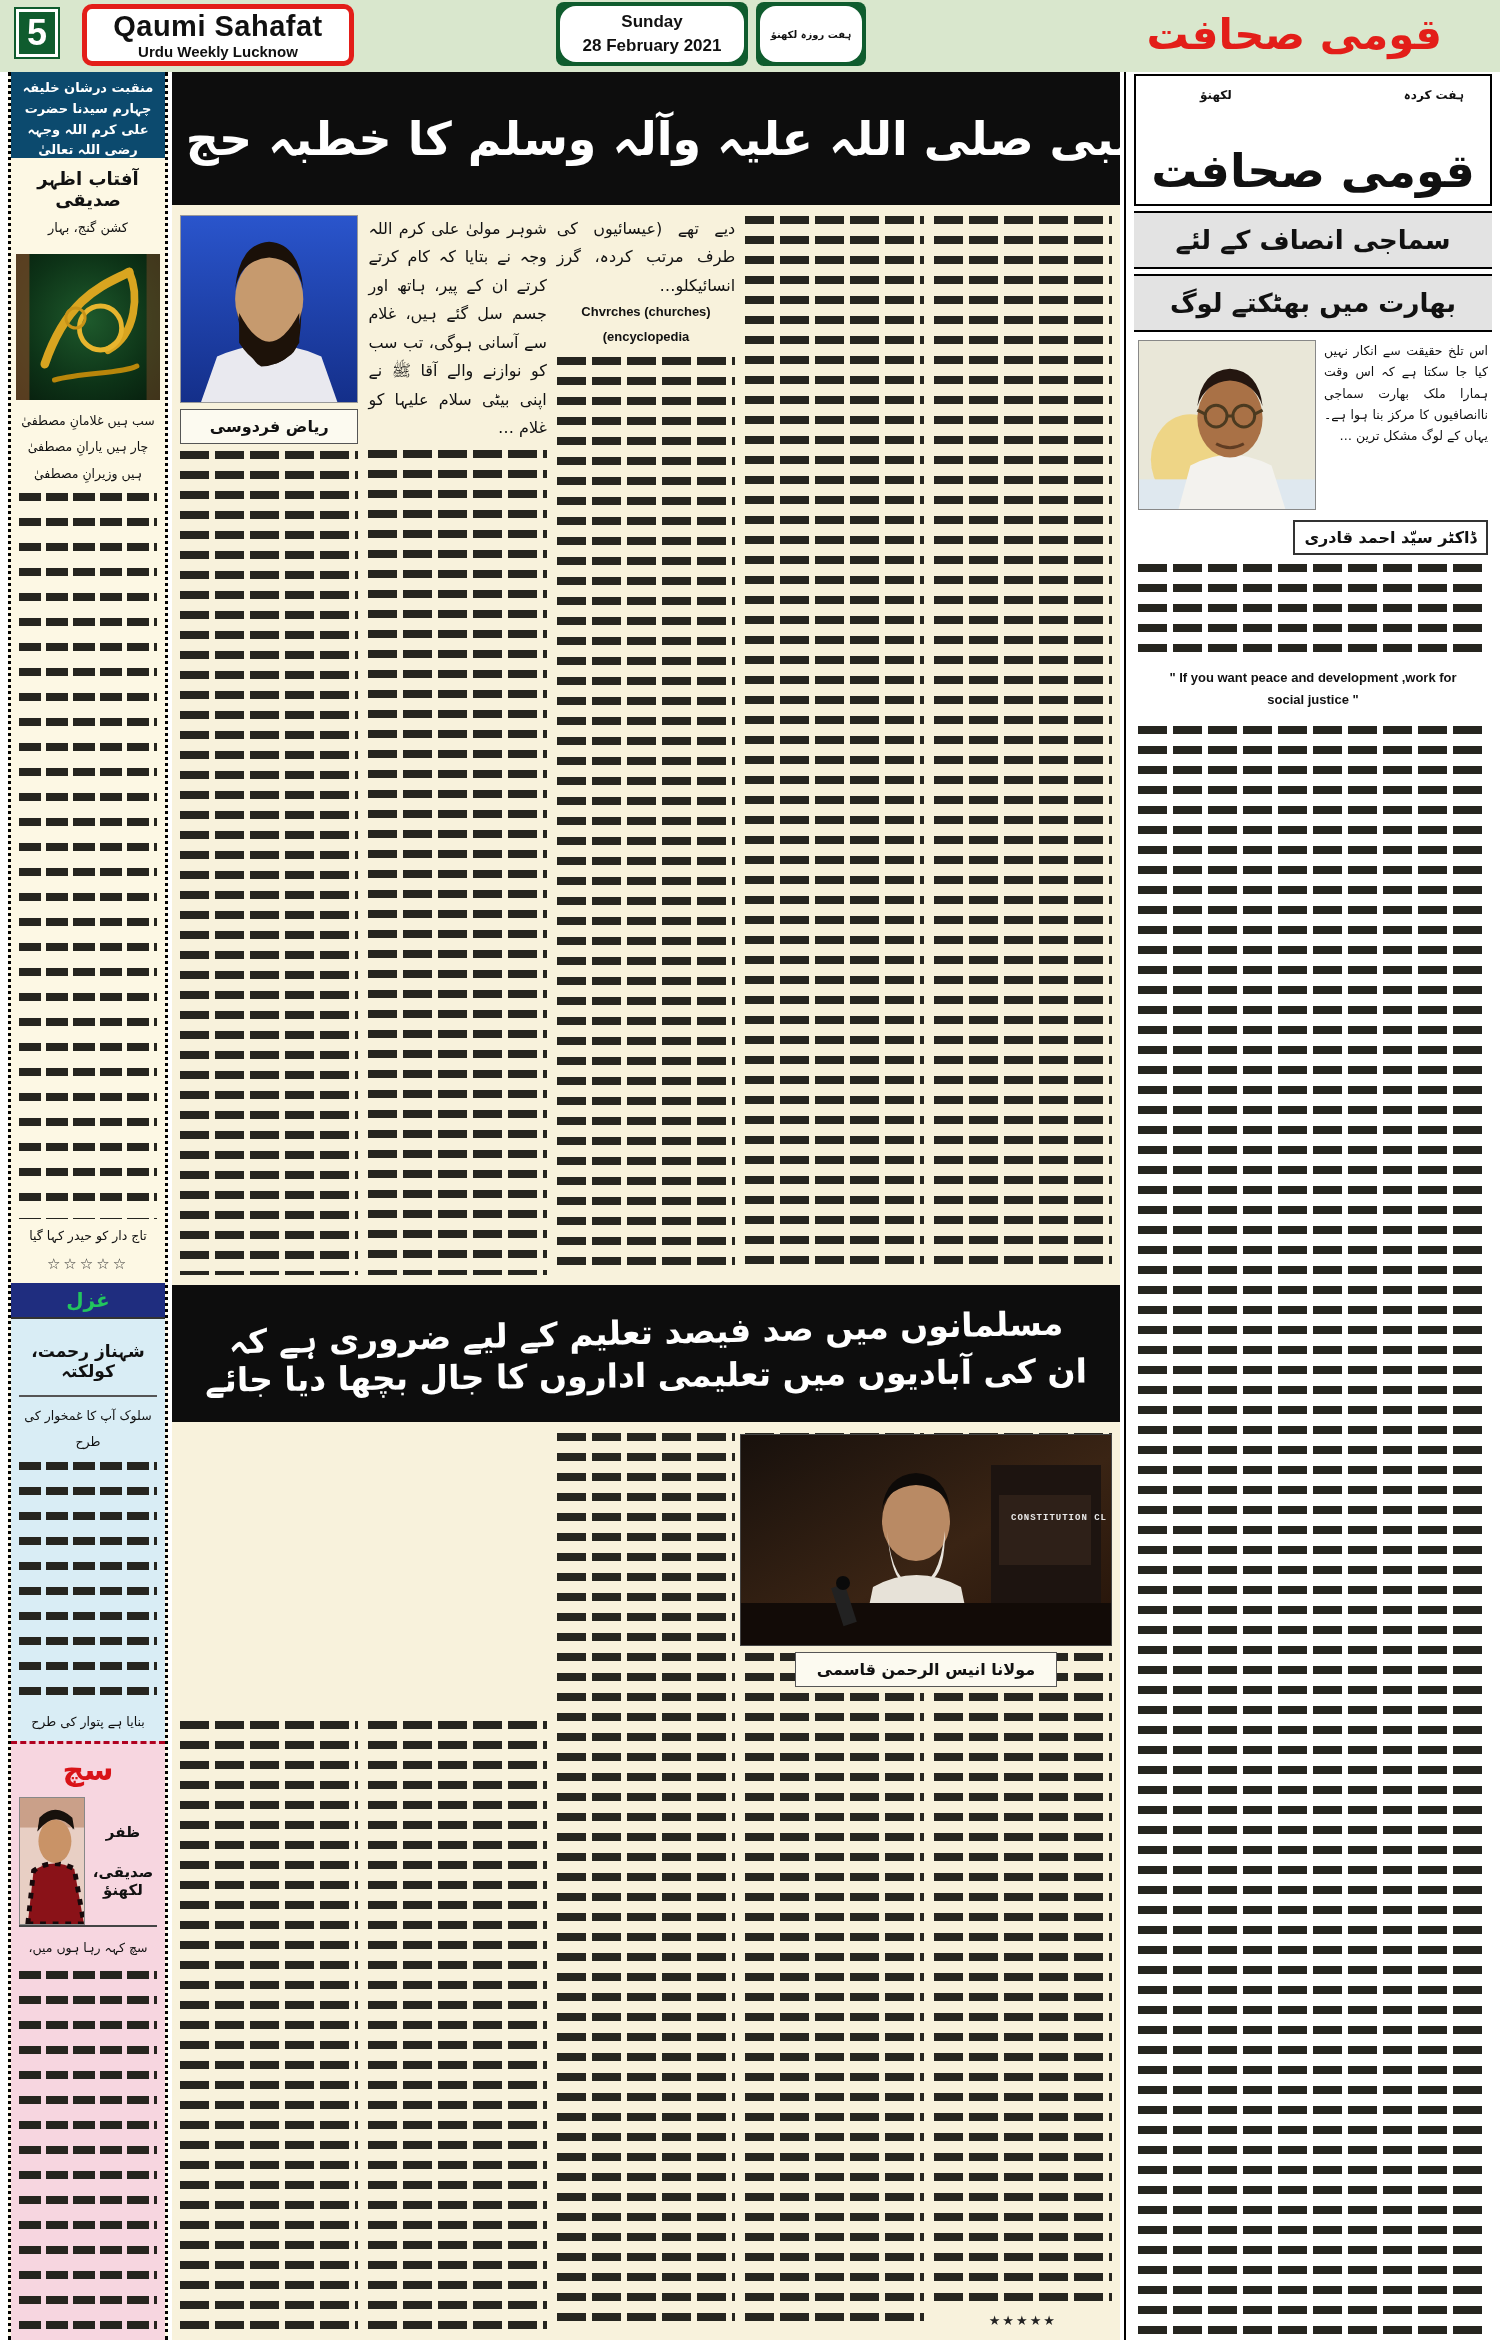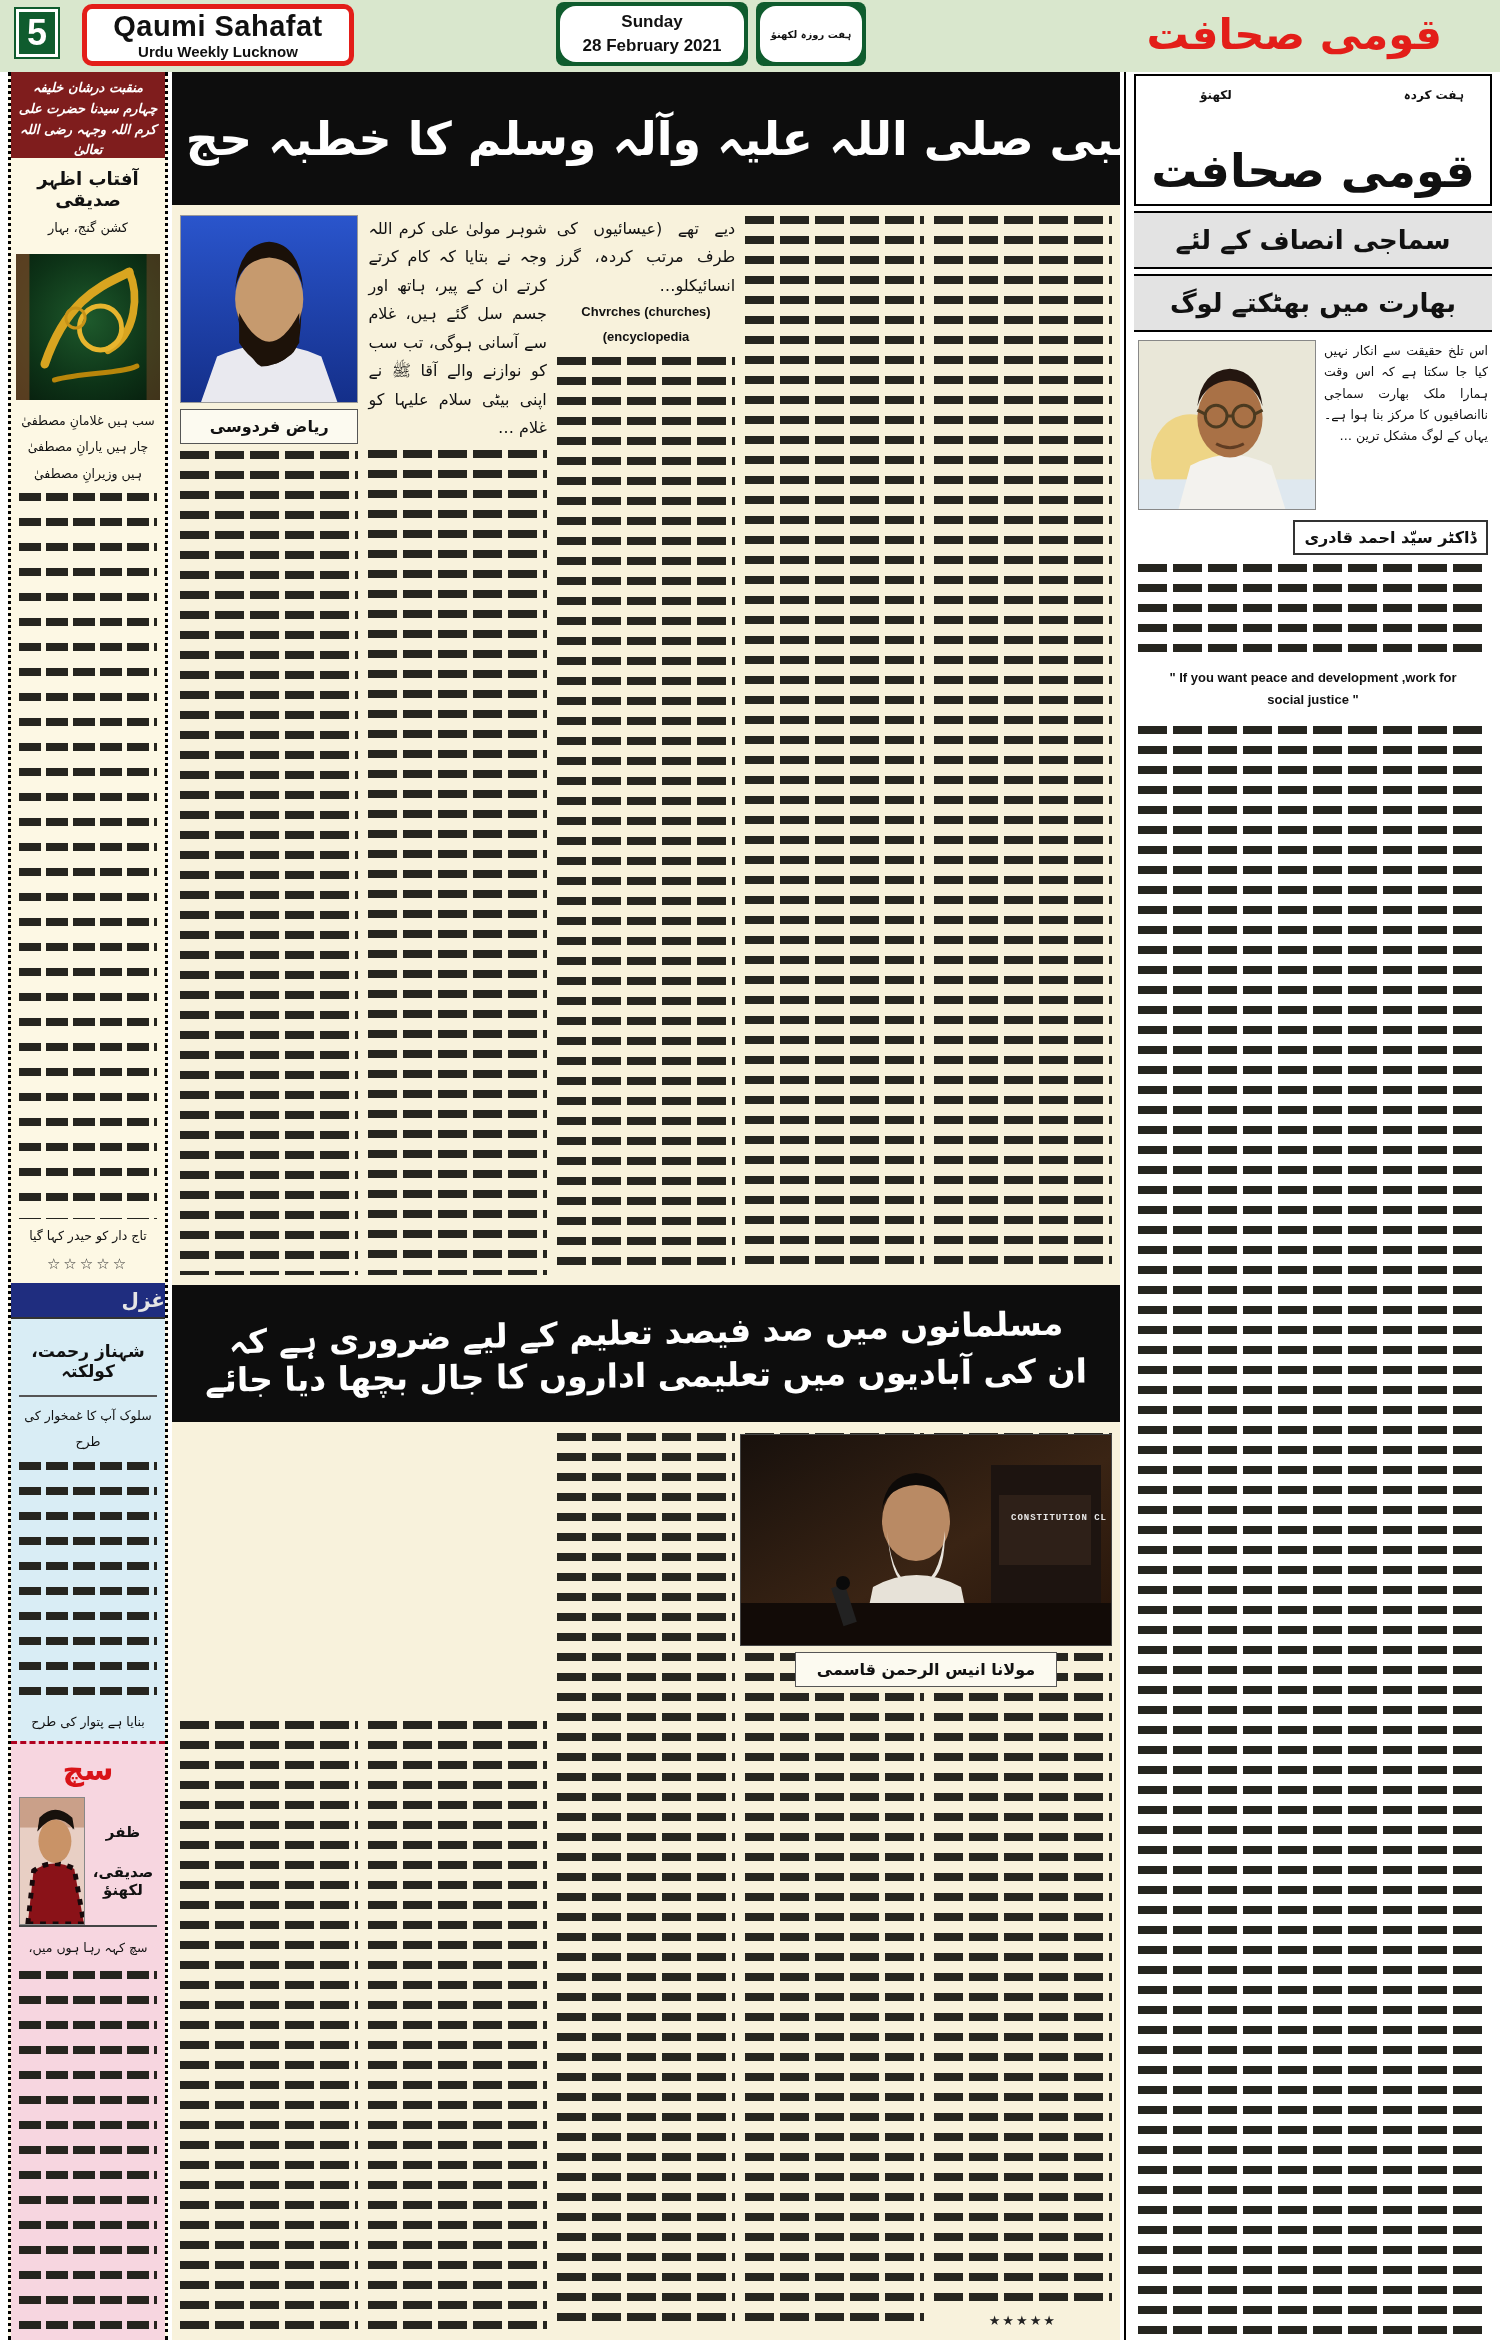--- a/index.html
+++ b/index.html
@@ -48,33 +48,33 @@
   .weekly-text { font-size:10px; font-weight:bold; }
   .red-masthead { right:58px; top:10px; font-size:42px; font-weight:bold; color:#e31e19; }
 
   
   .left-col {
     left:8px; top:72px; width:160px; height:2268px; background:#fdf8e4;
     border-left:3px dotted #000; border-right:3px dotted #000;
     display:flex; flex-direction:column;
   }
   .lc-redbox {
-    height:86px; background:#7f1d1d; color:#fff; font-size:13px; font-weight:bold;
-    text-align:center; line-height:1.6; padding:6px 4px; overflow:hidden;font-style:italic;
+    height:86px; background:#0c4a6e; color:#fff; font-size:13px; font-weight:bold;
+    text-align:center; line-height:1.6; padding:6px 4px; overflow:hidden;
   }
   .lc-author-block { height:94px; text-align:center; padding-top:10px; }
   .lc-author { font-size:18px; font-weight:bold; }
   .lc-location { font-size:13px; margin-top:10px; }
   .lc-calligraphy { height:150px; padding:2px 5px; }
   .lc-poem { height:881px; padding:6px 8px 2px; display:flex; flex-direction:column; }
   .poem-line { font-size:12.5px; text-align:center; line-height:2.1; }
   .lc-stars { text-align:center; font-size:15px; letter-spacing:3px; padding:6px 0 8px; color:#333; }
   .poem-ft { flex:1; margin:4px 0; --bg:#fdf8e4; }
   .lc-ghazal-bar {
-    height:34px; background:#1f2d7f; color:#e5e5e5; text-align:right;
+    height:34px; background:#1f2d7f; color:#22c55e; text-align:center;
     font-size:20px; font-weight:bold; line-height:34px;
   }
   .lc-ghazal { height:424px; background:#d9edf5; padding:6px 8px; display:flex; flex-direction:column; border-top:2px solid #333; }
   .lc-ghazal-author { font-size:17px; font-weight:bold; text-align:center; padding:16px 0 12px; }
   .lc-rule { border-top:2px solid #555; margin:2px 0 6px; }
   .ghazal-ft { flex:1; margin:4px 0; --bg:#d9edf5; }
   .lc-sach { flex:1; background:#f7d6e0; border-top:3px dashed #b00020; padding:8px 8px 4px; display:flex; flex-direction:column; }
   .lc-sach-title { color:#d91318; font-size:30px; font-weight:bold; text-align:center; }
   .sach-row { display:flex; gap:4px; margin-top:10px; border-bottom:2px solid #444; }
   .sach-author { flex:1; text-align:center; font-size:15px; font-weight:bold; display:flex; flex-direction:column; justify-content:center; gap:22px; }

